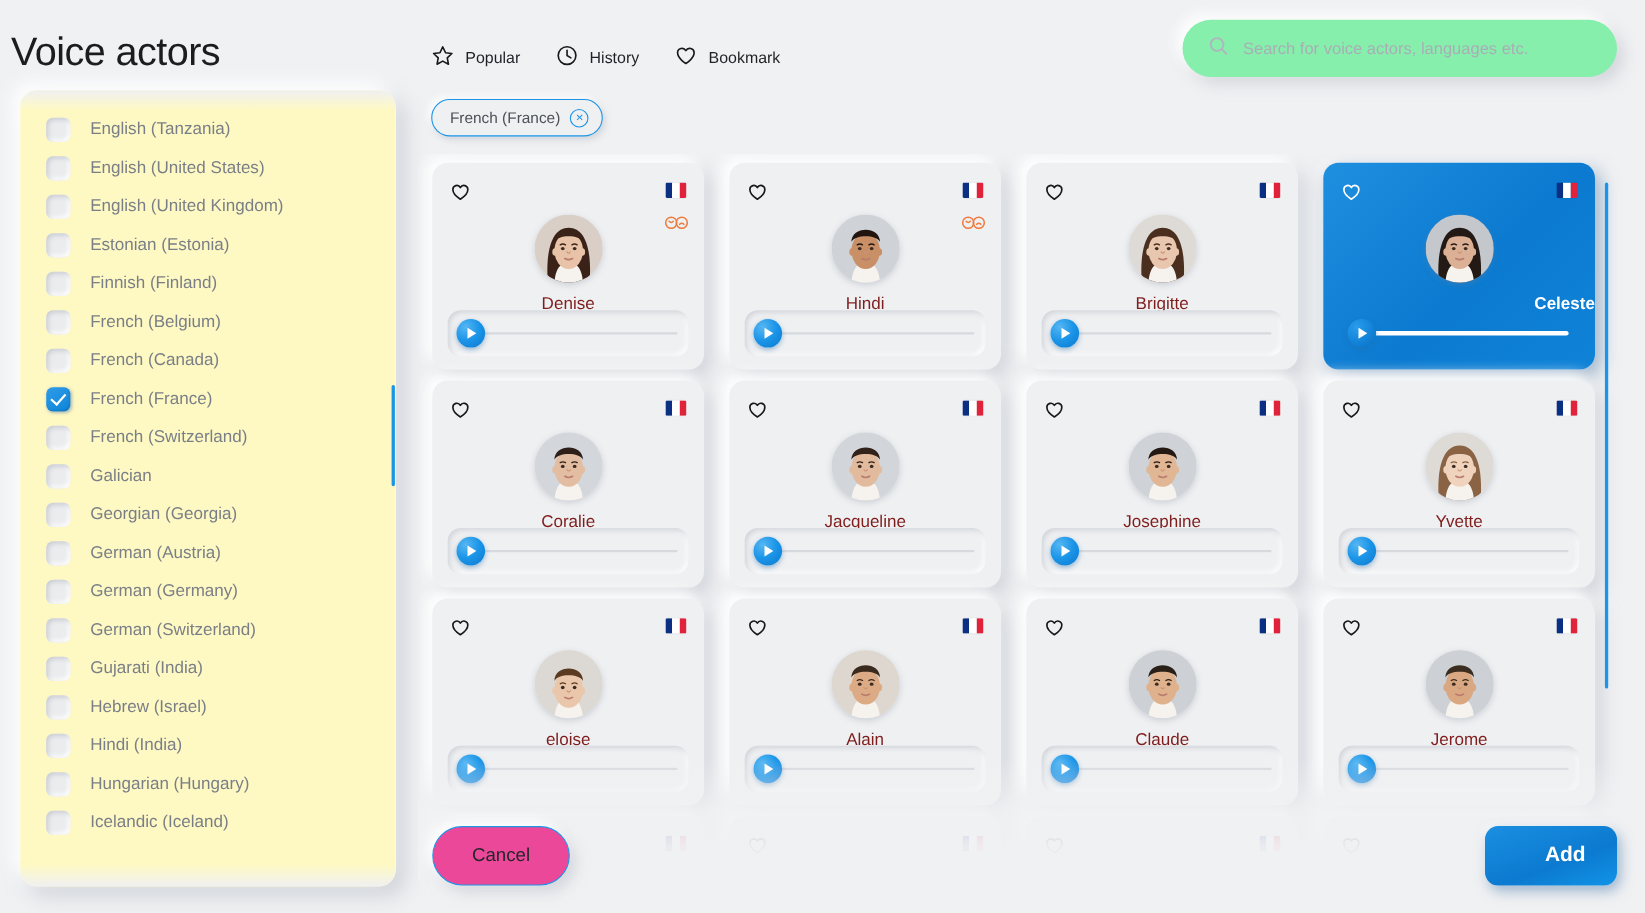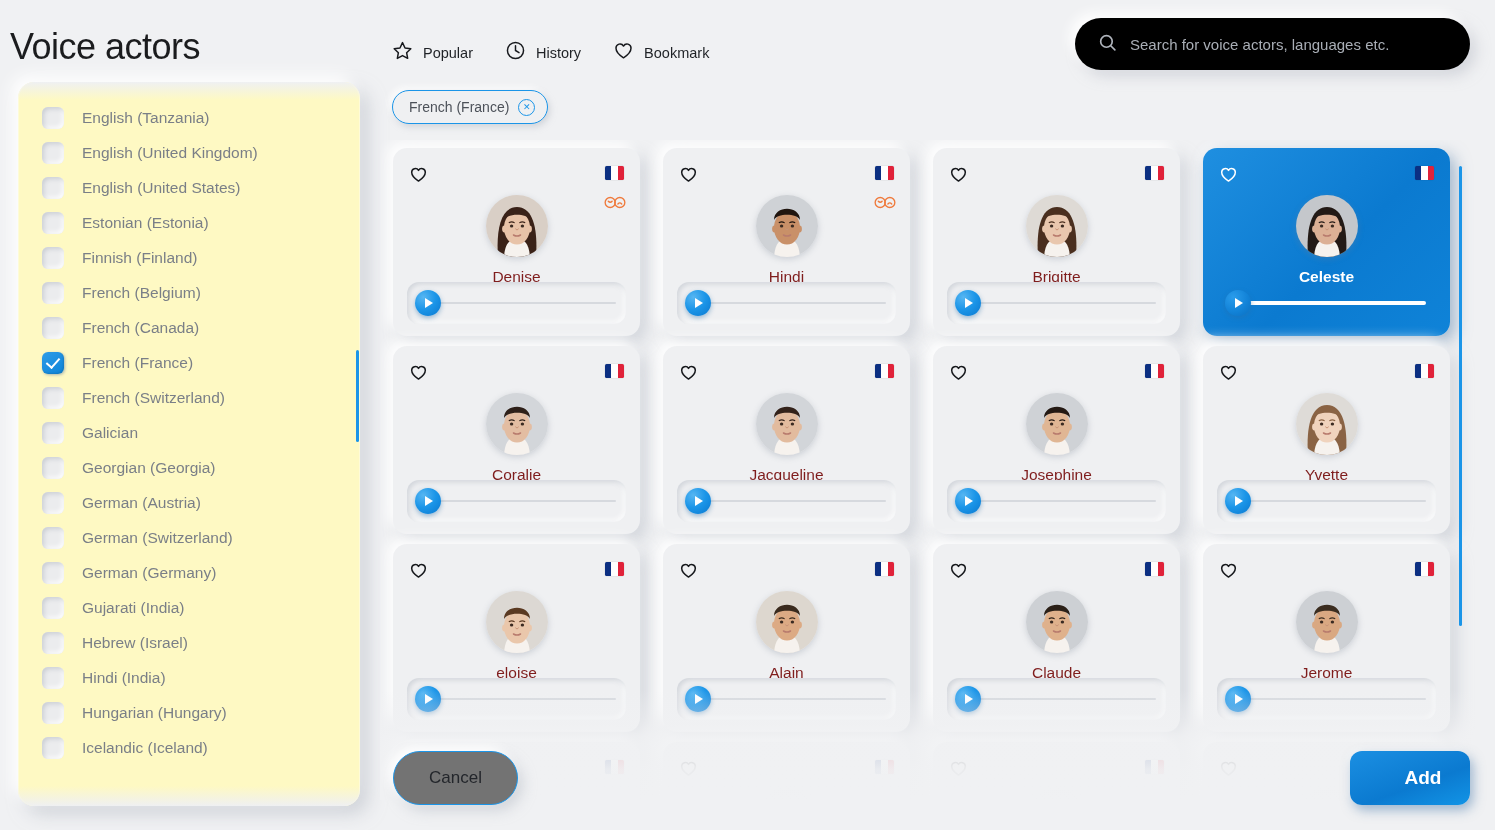--- a/index.html
+++ b/index.html
@@ -91,21 +91,21 @@
 
   #tabs { position: absolute; left: 12px; top: 40px; display: flex; gap: 0; align-items: center; }
   .tab { display: flex; align-items: flex-end; gap: 10px; margin-right: 32px; cursor: pointer; }
   .tab-label { font-size: 14.5px; color: #1f2226; }
   .tab svg { display: block; }
 
   #search-box {
     position: absolute; right: 25px; top: 18px;
     width: 395px; height: 52px;
     border-radius: 26px;
-    background: #000000;
+    background: #86efac;
     box-shadow: -6px -6px 12px rgba(255,255,255,0.9),
                  6px 6px 14px rgba(183,188,198,0.5);
     display: flex; align-items: center; padding-left: 22px; gap: 12px;
   }
   #search-input {
     border: none; outline: none; background: transparent;
     font-family: "Liberation Sans", sans-serif;
     font-size: 15px; color: #6f747c; width: 310px;
   }
   #search-input::placeholder { color: #a9aeb6; }
@@ -171,21 +171,21 @@
     position: absolute; left: 50%; top: 47px; transform: translateX(-50%);
     width: 62px; height: 62px; border-radius: 50%;
     overflow: hidden;
     box-shadow: 0 2px 6px rgba(120,130,145,0.3);
   }
   .card-avatar svg { display: block; }
   .card-name {
     position: absolute; left: 0; right: 0; top: 120px;
     text-align: center; font-size: 15.5px; color: #7f1d1d;
   }
-  .card.selected .card-name { color: #ffffff; font-weight: 600; }
+  .card.selected .card-name { color: #ffffff; font-weight: 600; text-align: right; }
 
   .player {
     position: absolute; left: 14px; right: 14px; bottom: 12px; height: 42px;
     border-radius: 12px;
     background: #eff0f2;
     box-shadow: inset 2px 2px 5px rgba(180,186,196,0.5),
                 inset -2px -2px 5px rgba(255,255,255,0.9);
   }
   .card.selected .player { background: transparent; box-shadow: none; }
   .track {
@@ -222,21 +222,21 @@
   #grid-scroll-thumb {
     position: absolute; right: 13px; top: 26px;
     width: 3px; height: 460px; border-radius: 2px;
     background: #1b95e8;
   }
 
   
   #cancel-button {
     position: absolute; left: 13px; bottom: 25px;
     width: 125px; height: 54px; border-radius: 27px;
-    background: #737373;
+    background: #ec4899;
     border: 1.5px solid #1b95e8;
     font-family: "Liberation Sans", sans-serif;
     font-size: 17px; color: #23262b;
     box-shadow: -5px -5px 11px rgba(255,255,255,0.9),
                  5px 6px 13px rgba(181,187,197,0.5);
     cursor: pointer;
   }
   #add-button {
     position: absolute; right: 25px; bottom: 25px;
     width: 120px; height: 54px; border-radius: 12px;
@@ -258,28 +258,28 @@
   <div id="page-title">Voice actors</div>
 
   <div id="lang-card">
     <div id="lang-list">
         <div class="lang-row">
           <div class="lang-check"></div>
           <div class="lang-label">English (Tanzania)</div>
         </div>
         <div class="lang-row">
           <div class="lang-check"></div>
+          <div class="lang-label">English (United States)</div>
+        </div>
+        <div class="lang-row">
+          <div class="lang-check"></div>
           <div class="lang-label">English (United Kingdom)</div>
         </div>
         <div class="lang-row">
           <div class="lang-check"></div>
-          <div class="lang-label">English (United States)</div>
-        </div>
-        <div class="lang-row">
-          <div class="lang-check"></div>
           <div class="lang-label">Estonian (Estonia)</div>
         </div>
         <div class="lang-row">
           <div class="lang-check"></div>
           <div class="lang-label">Finnish (Finland)</div>
         </div>
         <div class="lang-row">
           <div class="lang-check"></div>
           <div class="lang-label">French (Belgium)</div>
         </div>
@@ -302,25 +302,25 @@
         <div class="lang-row">
           <div class="lang-check"></div>
           <div class="lang-label">Georgian (Georgia)</div>
         </div>
         <div class="lang-row">
           <div class="lang-check"></div>
           <div class="lang-label">German (Austria)</div>
         </div>
         <div class="lang-row">
           <div class="lang-check"></div>
+          <div class="lang-label">German (Germany)</div>
+        </div>
+        <div class="lang-row">
+          <div class="lang-check"></div>
           <div class="lang-label">German (Switzerland)</div>
-        </div>
-        <div class="lang-row">
-          <div class="lang-check"></div>
-          <div class="lang-label">German (Germany)</div>
         </div>
         <div class="lang-row">
           <div class="lang-check"></div>
           <div class="lang-label">Gujarati (India)</div>
         </div>
         <div class="lang-row">
           <div class="lang-check"></div>
           <div class="lang-label">Hebrew (Israel)</div>
         </div>
         <div class="lang-row">

